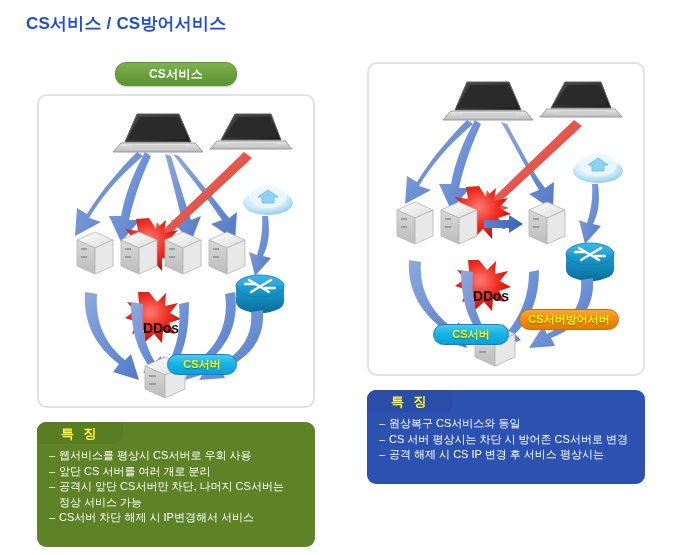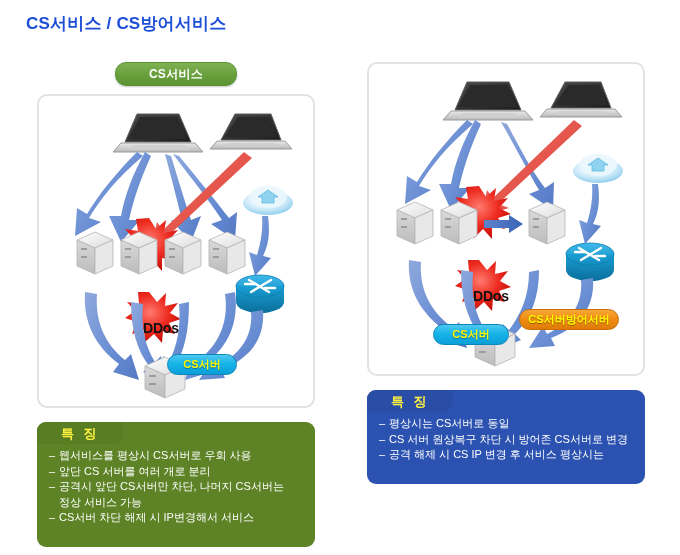--- a/index.html
+++ b/index.html
@@ -501,18 +501,18 @@
     <div class="node-pill cyan" style="left:24px; top:260px; width:76px;">CS서버</div>
 
     <div class="node-pill orange" style="left:110px; top:245px; width:100px;">CS서버방어서버</div>
 
   </div>
 
   <div class="feature-box blue">
     <div class="feature-tab"></div>
     <div class="feature-title">특 징</div>
     <ul class="feature-list">
-      <li><span class="dash">–</span><span>평상시는 CS서버로 동일</span></li>
-      <li><span class="dash">–</span><span>CS 서버 원상복구 차단 시 방어존 CS서버로 변경</span></li>
+      <li><span class="dash">–</span><span>원상복구 CS서비스와 동일</span></li>
+      <li><span class="dash">–</span><span>CS 서버 평상시는 차단 시 방어존 CS서버로 변경</span></li>
       <li><span class="dash">–</span><span>공격 해제 시 CS IP 변경 후  서비스 평상시는</span></li>
     </ul>
   </div>
 </div>
 
 </body></html>

